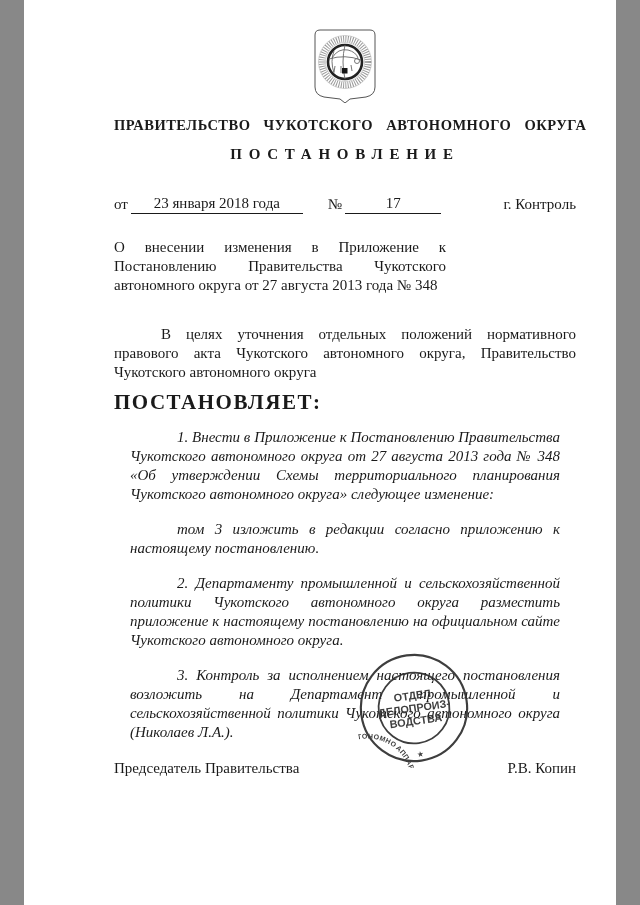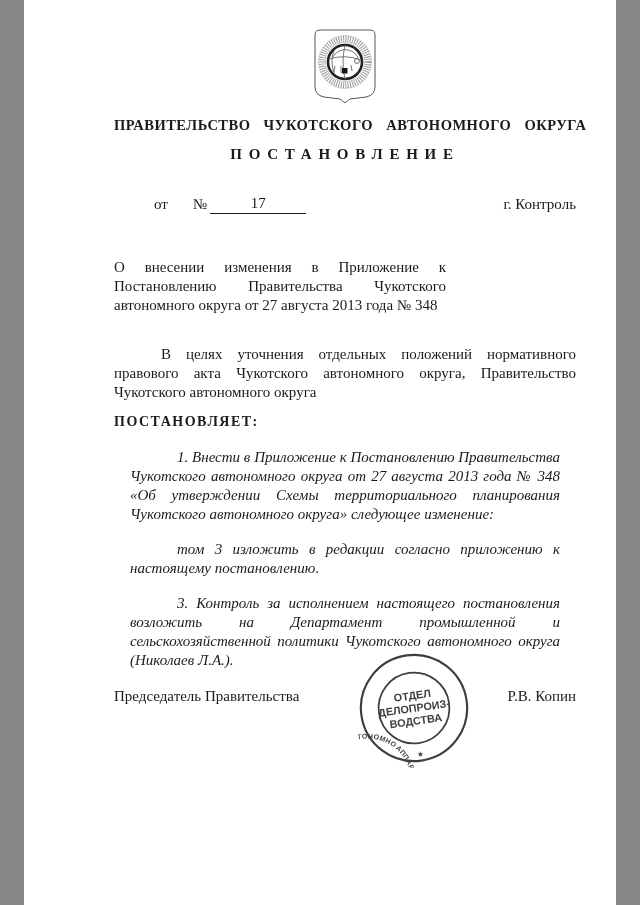--- a/index.html
+++ b/index.html
@@ -36,57 +36,56 @@
     font-size:15px;
     line-height:17px;
     letter-spacing:0.45em;
   }
   .date-row{
     margin-top:30px;
     display:flex;
     align-items:flex-end;
     font-size:15px;
     line-height:20px;
-    margin-left:40px;
   }
   .date-row .lbl{flex:0 0 auto;}
   .u-date{
     flex:0 0 auto;
     width:172px;
     margin-left:3px;
     border-bottom:1px solid #1a1a1a;
     text-align:center;
   }
   .num-sign{margin-left:25px;flex:0 0 auto;}
   .u-num{
     flex:0 0 auto;
     width:96px;
     margin-left:3px;
     border-bottom:1px solid #1a1a1a;
     text-align:center;
   }
   .city{flex:1 1 auto;text-align:right;}
   .subject{
-    margin-top:44px;
+    margin-top:24px;
     width:332px;
     font-size:15px;
     line-height:19px;
     text-align:justify;
   }
   .intro{
     margin-top:30px;
     font-size:15px;
     line-height:19px;
     text-align:justify;
     text-indent:47px;
   }
   .resolves{
     margin-top:10px;
     font-weight:bold;
-    font-size:14px;
+    font-size:21px;
     letter-spacing:1.5px;
     line-height:20px;
   }
   .body-p{
     margin:16px;
     font-size:15px;
     line-height:19px;
     text-align:justify;
     text-indent:47px;
     font-style:italic;
@@ -141,34 +140,36 @@
       <circle cx="44" cy="33" r="2.5"></circle>
     </g>
     <rect x="29" y="40" width="5.5" height="5.5" fill="#161616"></rect>
   </svg>
 
   <div class="org-name">ПРАВИТЕЛЬСТВО ЧУКОТСКОГО АВТОНОМНОГО ОКРУГА</div>
   <div class="doc-type">ПОСТАНОВЛЕНИЕ</div>
 
   <div class="date-row">
     <span class="lbl">от</span>
+    <span class="u-date">23 января 2018 года</span>
     <span class="num-sign">№</span>
     <span class="u-num">17</span>
     <span class="city">г. Контроль</span>
   </div>
 
   <div class="subject">О внесении изменения в Приложение к Постановлению Правительства Чукотского автономного округа от 27 августа 2013 года № 348</div>
 
   <div class="intro">В целях уточнения отдельных положений нормативного правового акта Чукотского автономного округа, Правительство Чукотского автономного округа</div>
 
   <div class="resolves">ПОСТАНОВЛЯЕТ:</div>
 
   <div class="body-block">
     <p class="body-p">1. Внести в Приложение к Постановлению Правительства Чукотского автономного округа от 27 августа 2013 года № 348 «Об утверждении Схемы территориального планирования Чукотского автономного округа» следующее изменение:</p>
     <p class="body-p">том 3 изложить в редакции согласно приложению к настоящему постановлению.</p>
+    <p class="body-p">2. Департаменту промышленной и сельскохозяйственной политики Чукотского автономного округа разместить приложение к настоящему постановлению на официальном сайте Чукотского автономного округа.</p>
     <p class="body-p">3. Контроль за исполнением настоящего постановления возложить на Департамент промышленной и сельскохозяйственной политики Чукотского автономного округа (Николаев Л.А.).</p>
   </div>
 
   <div class="sig-row">
     <span>Председатель Правительства</span>
     <span>Р.В. Копин</span>
   </div>
 
   <svg class="stamp" viewBox="0 0 120 120">
     <defs>

